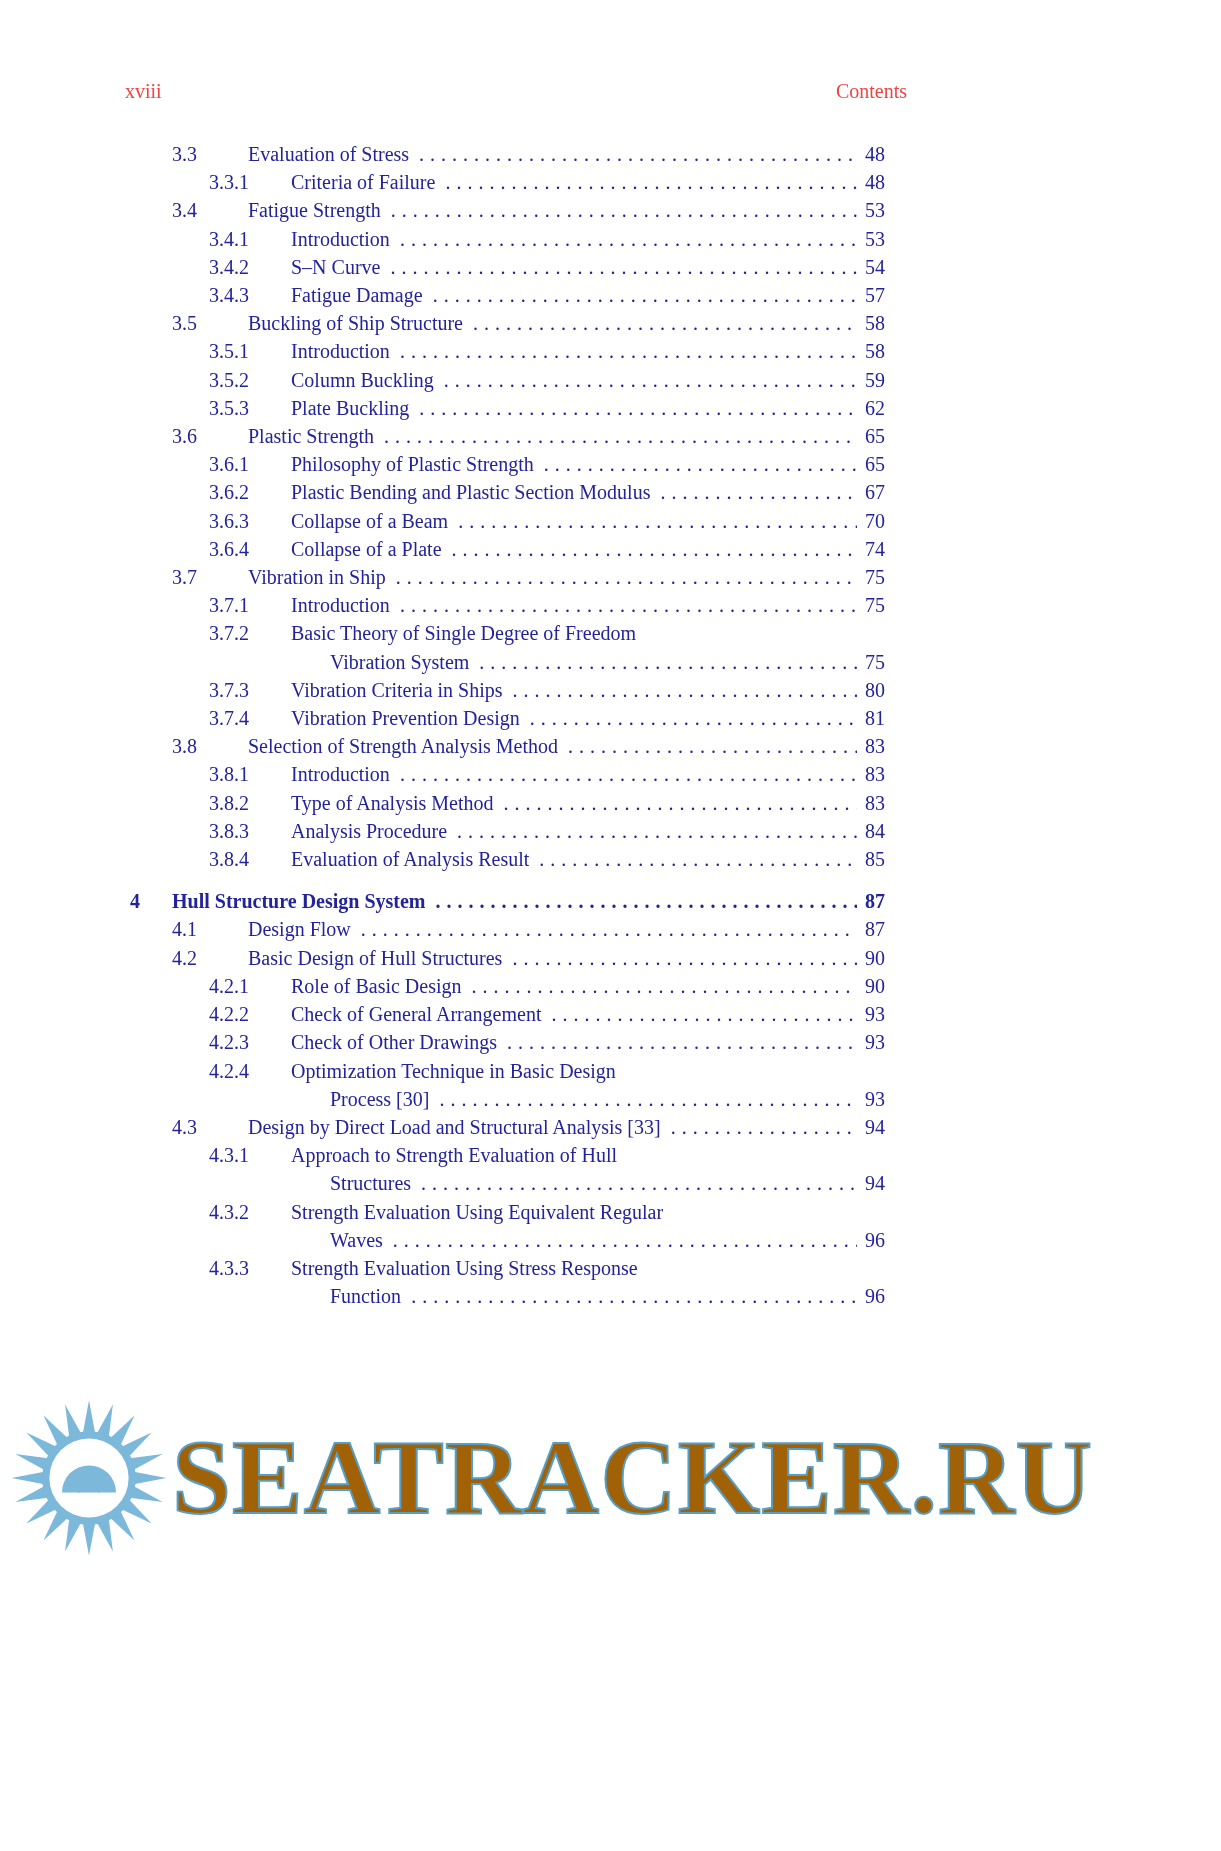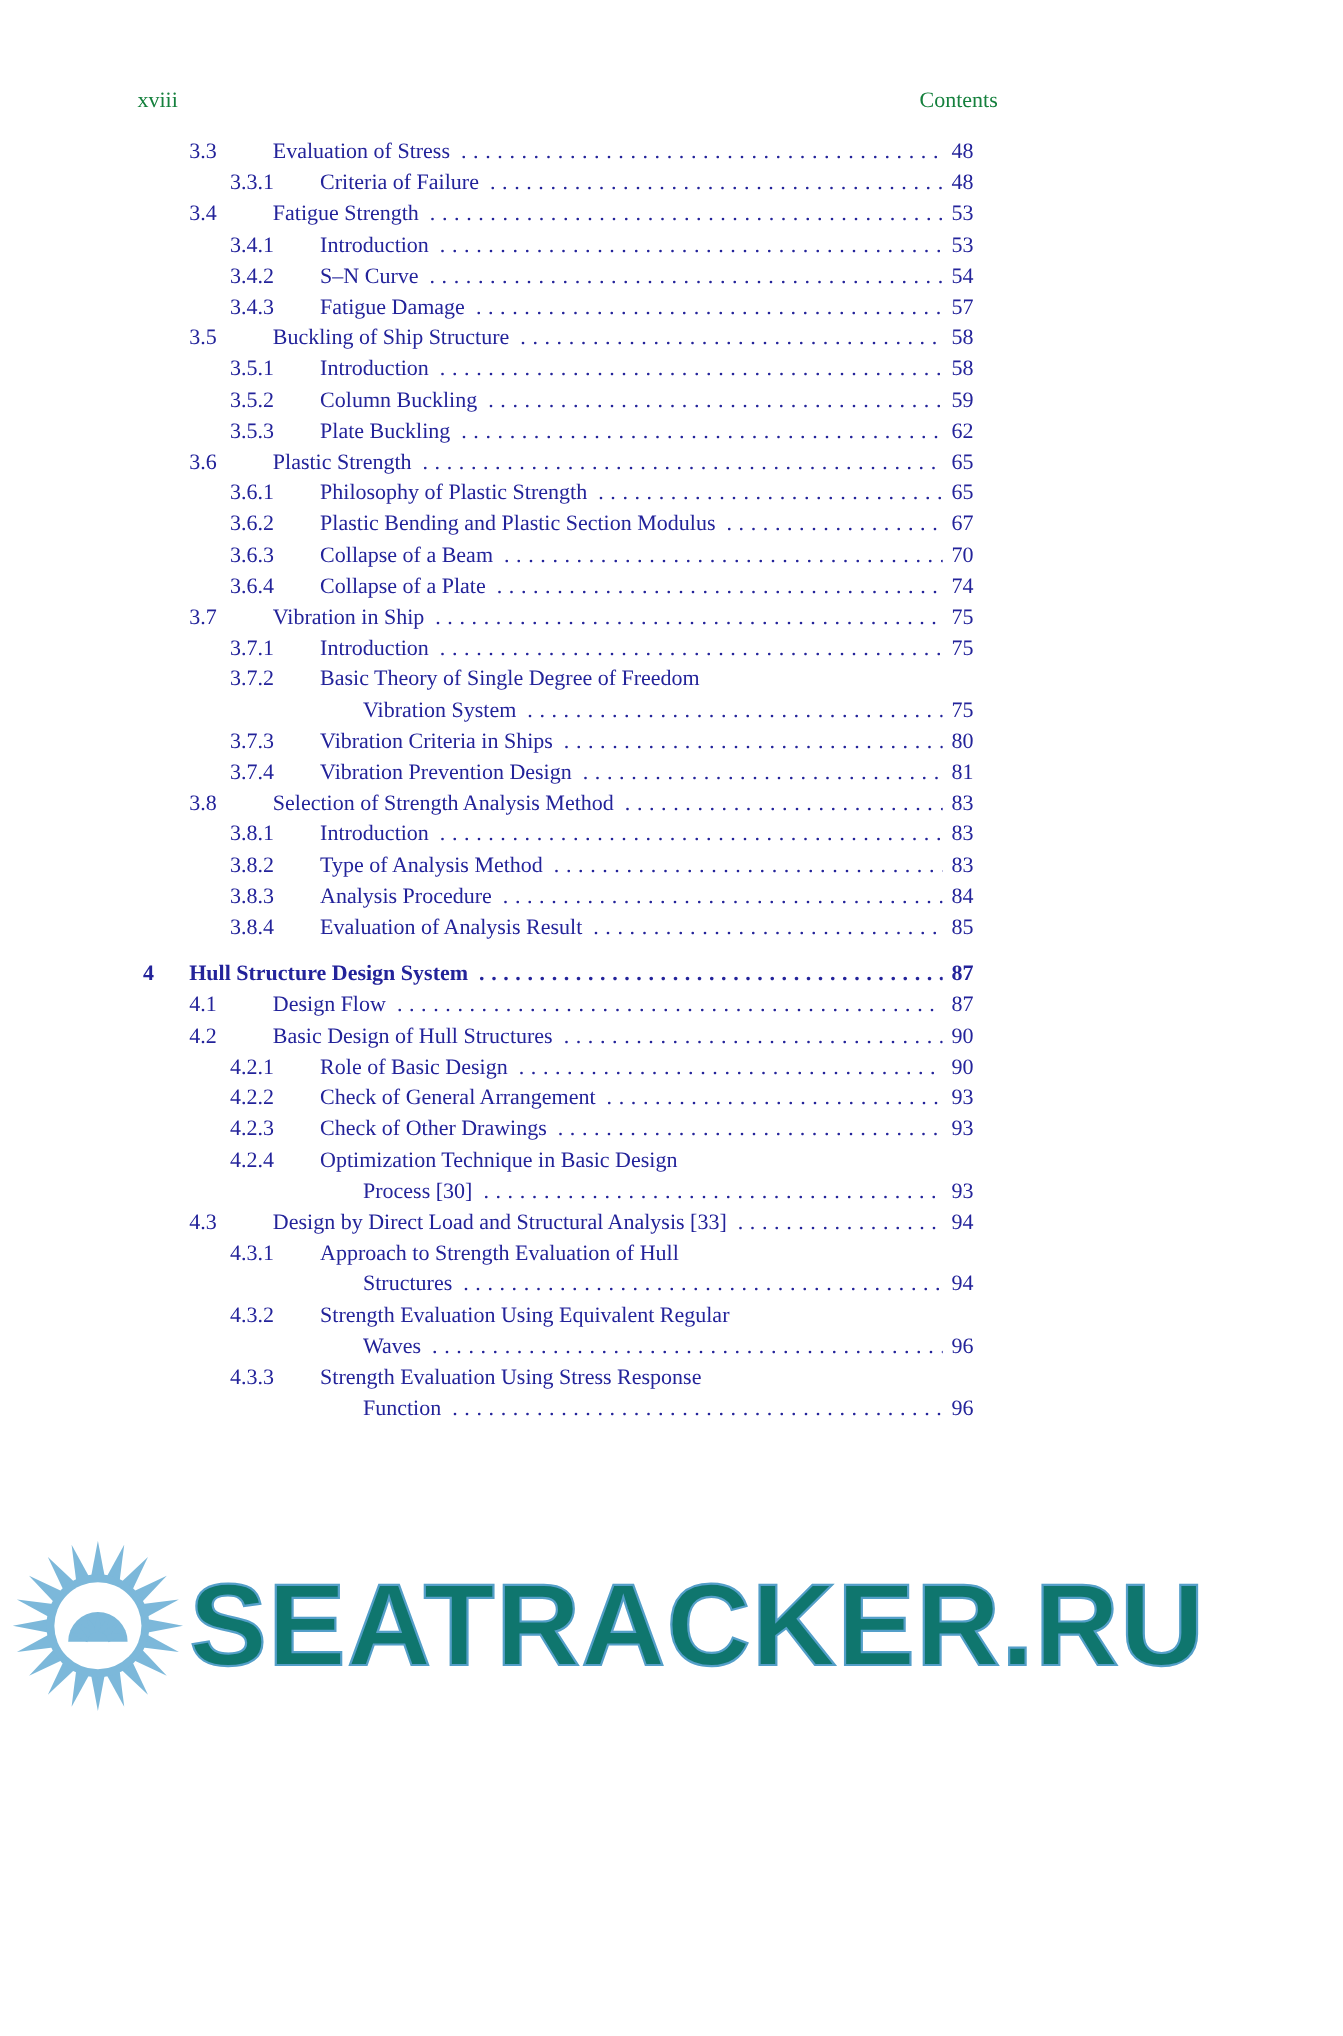--- a/index.html
+++ b/index.html
@@ -15,27 +15,27 @@
 
   
   .page-header {
     position: absolute;
     top: 80px;
     left: 125px;
     width: 782px;
     display: flex;
     justify-content: space-between;
     font-size: 20px;
-    color: #15803d;
+    color: #ef4444;
   }
 
   
   .toc {
     position: absolute;
-    top: 124px;
+    top: 140px;
     left: 125px;
     width: 782px;
     font-size: 20px;
     color: #23239a;
   }
   .row {
     display: flex;
     align-items: baseline;
     line-height: 28.2px;
     white-space: nowrap;
@@ -65,25 +65,25 @@
   
   .watermark {
     position: absolute;
     left: 8px;
     top: 1392px;
     display: flex;
     align-items: center;
     gap: 2px;
   }
   .wm-text {
-    font-family: Liberation Sans, sans-serif;
+    font-family: Liberation Serif, serif;
     font-weight: bold;
     font-size: 106px;
     letter-spacing: 1px;
-    color: #0f766e;
+    color: #a16207;
     -webkit-text-stroke: 2px #549fc9;
     line-height: 1;
   }
 </style>
 </head>
 <body>
 
 <div class="page-header">
   <span>xviii</span>
   <span>Contents</span>

